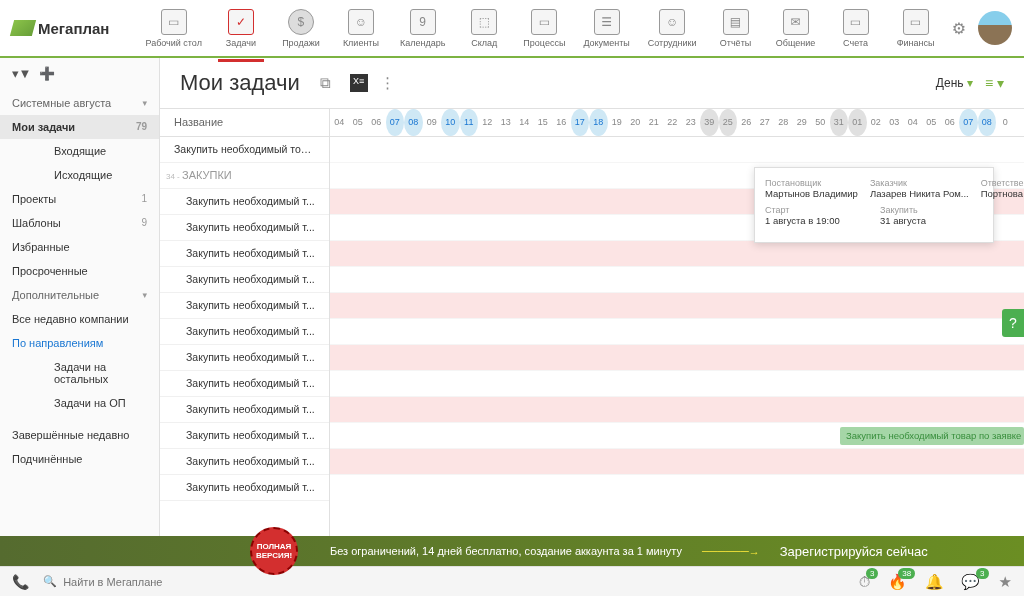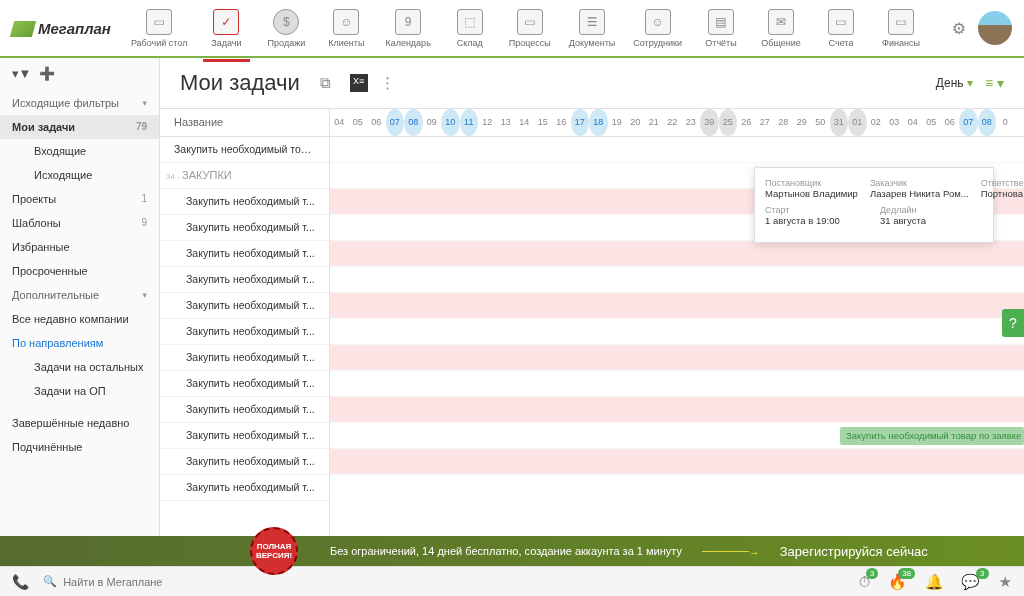--- a/index.html
+++ b/index.html
@@ -1,20 +1,20 @@
 <!DOCTYPE html>
 <html><head>
 <meta charset="utf-8">
 <style>
 * { margin: 0; padding: 0; box-sizing: border-box; font-family: Arial, sans-serif; }
 body { width: 1024px; height: 596px; background: #fff; overflow: hidden; position: relative; }
 
 
 .topnav { height: 58px; display: flex; align-items: center; padding: 0 12px; border-bottom: 2px solid #7cb342; }
-.logo { display: flex; align-items: flex-end; margin-right: 12px; font-style: italic; }
+.logo { display: flex; align-items: flex-start; margin-right: 28px; }
 .logo-mark { width: 22px; height: 16px; background: linear-gradient(135deg,#8bc34a,#689f38); transform: skew(-15deg); margin-right: 4px; }
 .logo-text { font-size: 15px; font-weight: bold; color: #333; }
 .nav-items { display: flex; gap: 2px; flex: 1; }
 .nav-item { display: flex; flex-direction: column; align-items: center; padding: 4px 8px; cursor: pointer; min-width: 58px; position: relative; }
 .nav-item.active::after { content:''; position:absolute; bottom:-10px; left:10%; right:10%; height:3px; background:#d32f2f; }
 .nav-icon { width: 26px; height: 26px; border: 1px solid #999; border-radius: 3px; margin-bottom: 3px; background:#f5f5f5; display:flex;align-items:center;justify-content:center;font-size:12px;color:#888;}
 .nav-item.active .nav-icon { border-color:#d32f2f; color:#d32f2f;}
 .nav-icon.dollar { border-radius:50%; background:#ddd;}
 .nav-label { font-size: 9px; color: #666; }
 .nav-right { display: flex; align-items: center; gap: 12px; }
@@ -24,21 +24,21 @@
 
 .main { display: flex; height: 478px; }
 
 
 .sidebar { width: 160px; background: #fafafa; border-right: 1px solid #e0e0e0; padding: 8px 0; font-size: 11px; overflow:hidden;}
 .sb-top { display:flex; gap:8px; padding:0 12px 10px;}
 .funnel, .plus { color:#555; cursor:pointer; font-size:13px;}
 .sb-section { padding: 6px 12px; color:#666; display:flex; justify-content:space-between; align-items:center; cursor:pointer;}
 .sb-item { padding: 6px 12px; color:#333; display:flex; justify-content:space-between; cursor:pointer;}
 .sb-item.active { background:#e8e8e8; font-weight:bold;}
-.sb-sub { padding-left: 34px;}
+.sb-sub { padding-left: 34px; margin-left: 20px;}
 .sb-count { color:#999; font-size:10px;}
 .chev { font-size:9px; color:#999;}
 
 
 .content { flex:1; display:flex; flex-direction:column; overflow:hidden;}
 .header { display:flex; align-items:center; padding: 12px 20px; gap:12px;}
 .title { font-size: 22px; color:#333; flex:0 0 auto; margin-right:8px;}
 .hdr-icon { width:18px; height:18px; color:#888; cursor:pointer; font-size:15px;}
 .spacer { flex:1;}
 .day-sel { font-size:12px; color:#333; cursor:pointer;}
@@ -158,21 +158,21 @@
   </div>
 </div>
 
 <div class="main">
   <div class="sidebar">
     <div class="sb-top">
       <span class="funnel">▾▼</span>
       <span class="plus">➕</span>
     </div>
     <div class="sb-section">
-      <span>Исходящие фильтры</span>
+      <span>Системные августа</span>
       <span class="chev">▾</span>
     </div>
     <div id="sb-a">
         <div class="sb-item active">
           <span>Мои задачи</span>
           <span class="sb-count">79</span>
         </div>
         <div class="sb-item sb-sub">
           <span>Входящие</span>
         </div>
@@ -329,21 +329,21 @@
                 <div class="tt-lbl">Ответственный</div>
                 <div class="tt-val">Портнова Алина</div>
               </div>
             </div>
           <div class="tt-row" id="tt-r2">
               <div class="tt-col">
                 <div class="tt-lbl">Старт</div>
                 <div class="tt-val">1 августа в 19:00</div>
               </div>
               <div class="tt-col">
-                <div class="tt-lbl">Дедлайн</div>
+                <div class="tt-lbl">Закупить</div>
                 <div class="tt-val">31 августа</div>
               </div>
             </div>
         </div>
       </div>
       <div class="help-tab">?</div>
     </div>
   </div>
 </div>
 

